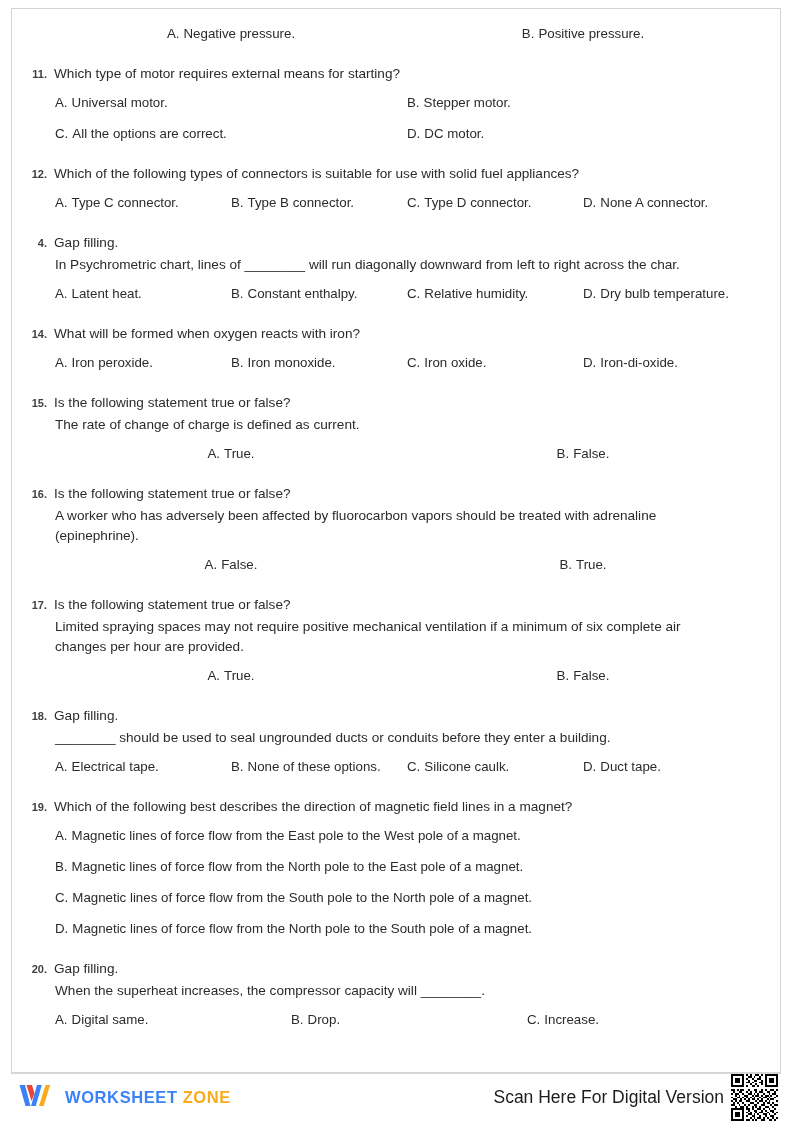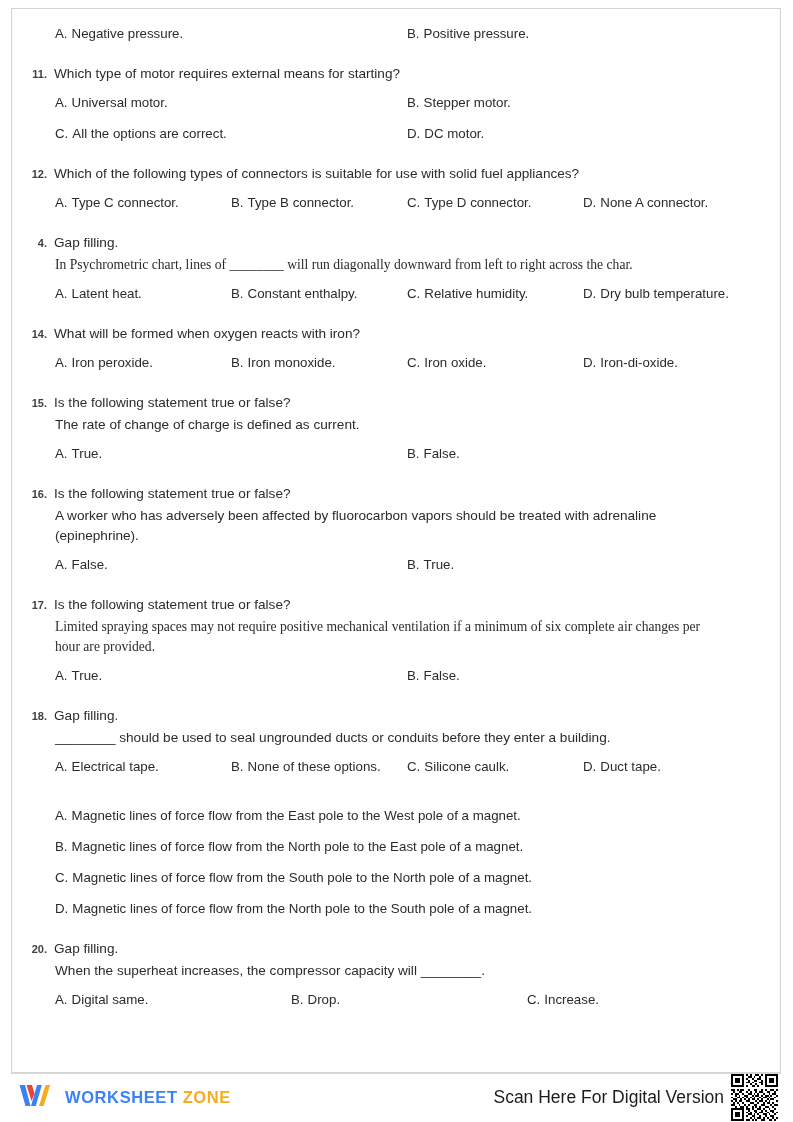--- a/index.html
+++ b/index.html
@@ -66,40 +66,39 @@
   }
   .qsub {
     font-size: 13.6px;
     line-height: 20px;
     color: #2b2b2b;
     margin-left: 37px;
     max-width: 660px;
   }
   .qsub.spaced {
     margin-top: 0;
-    font-family: Liberation Serif, serif;
   }
 
   
   .opts {
     margin-left: 37px;
     position: relative;
     margin-top: 9px;
   }
   .opt {
     font-size: 13.3px;
     line-height: 20px;
     color: #2b2b2b;
     display: inline-block;
     vertical-align: top;
   }
   
   .opts.cols4 .opt { width: 176px; }
   
-  .opts.cols2 .opt { width: 352px; }
+  .opts.cols2 .opt { width: 352px; text-align: center; }
   
   .opts.cols2w .opt { width: 352px; }
   
   .opts.stack .opt {
     display: block;
     width: auto;
     margin-bottom: 11px;
   }
   .opts.stack .opt:last-child { margin-bottom: 0; }
   .opts .row { margin-bottom: 11px; }
@@ -274,20 +273,24 @@
     </div>
     <div class="qsub">________ should be used to seal ungrounded ducts or conduits before they enter a building.</div>
     <div class="opts cols4">
       <span class="opt"><span class="optlabel">A.</span><span>Electrical tape.</span></span><span class="opt"><span class="optlabel">B.</span><span>None of these options.</span></span><span class="opt"><span class="optlabel">C.</span><span>Silicone caulk.</span></span><span class="opt"><span class="optlabel">D.</span><span>Duct tape.</span></span>
     </div>
   </div>
 
   <div class="gap-space"></div>
 
   <div class="qblock">
+    <div class="qhead">
+      <div class="qnum">19.</div>
+      <div class="qtext">Which of the following best describes the direction of magnetic field lines in a magnet?</div>
+    </div>
     <div class="opts stack">
       <span class="opt"><span class="optlabel">A.</span><span>Magnetic lines of force flow from the East pole to the West pole of a magnet.</span></span>
       <span class="opt"><span class="optlabel">B.</span><span>Magnetic lines of force flow from the North pole to the East pole of a magnet.</span></span>
       <span class="opt"><span class="optlabel">C.</span><span>Magnetic lines of force flow from the South pole to the North pole of a magnet.</span></span>
       <span class="opt"><span class="optlabel">D.</span><span>Magnetic lines of force flow from the North pole to the South pole of a magnet.</span></span>
     </div>
   </div>
 
   <div class="gap-space"></div>
 

